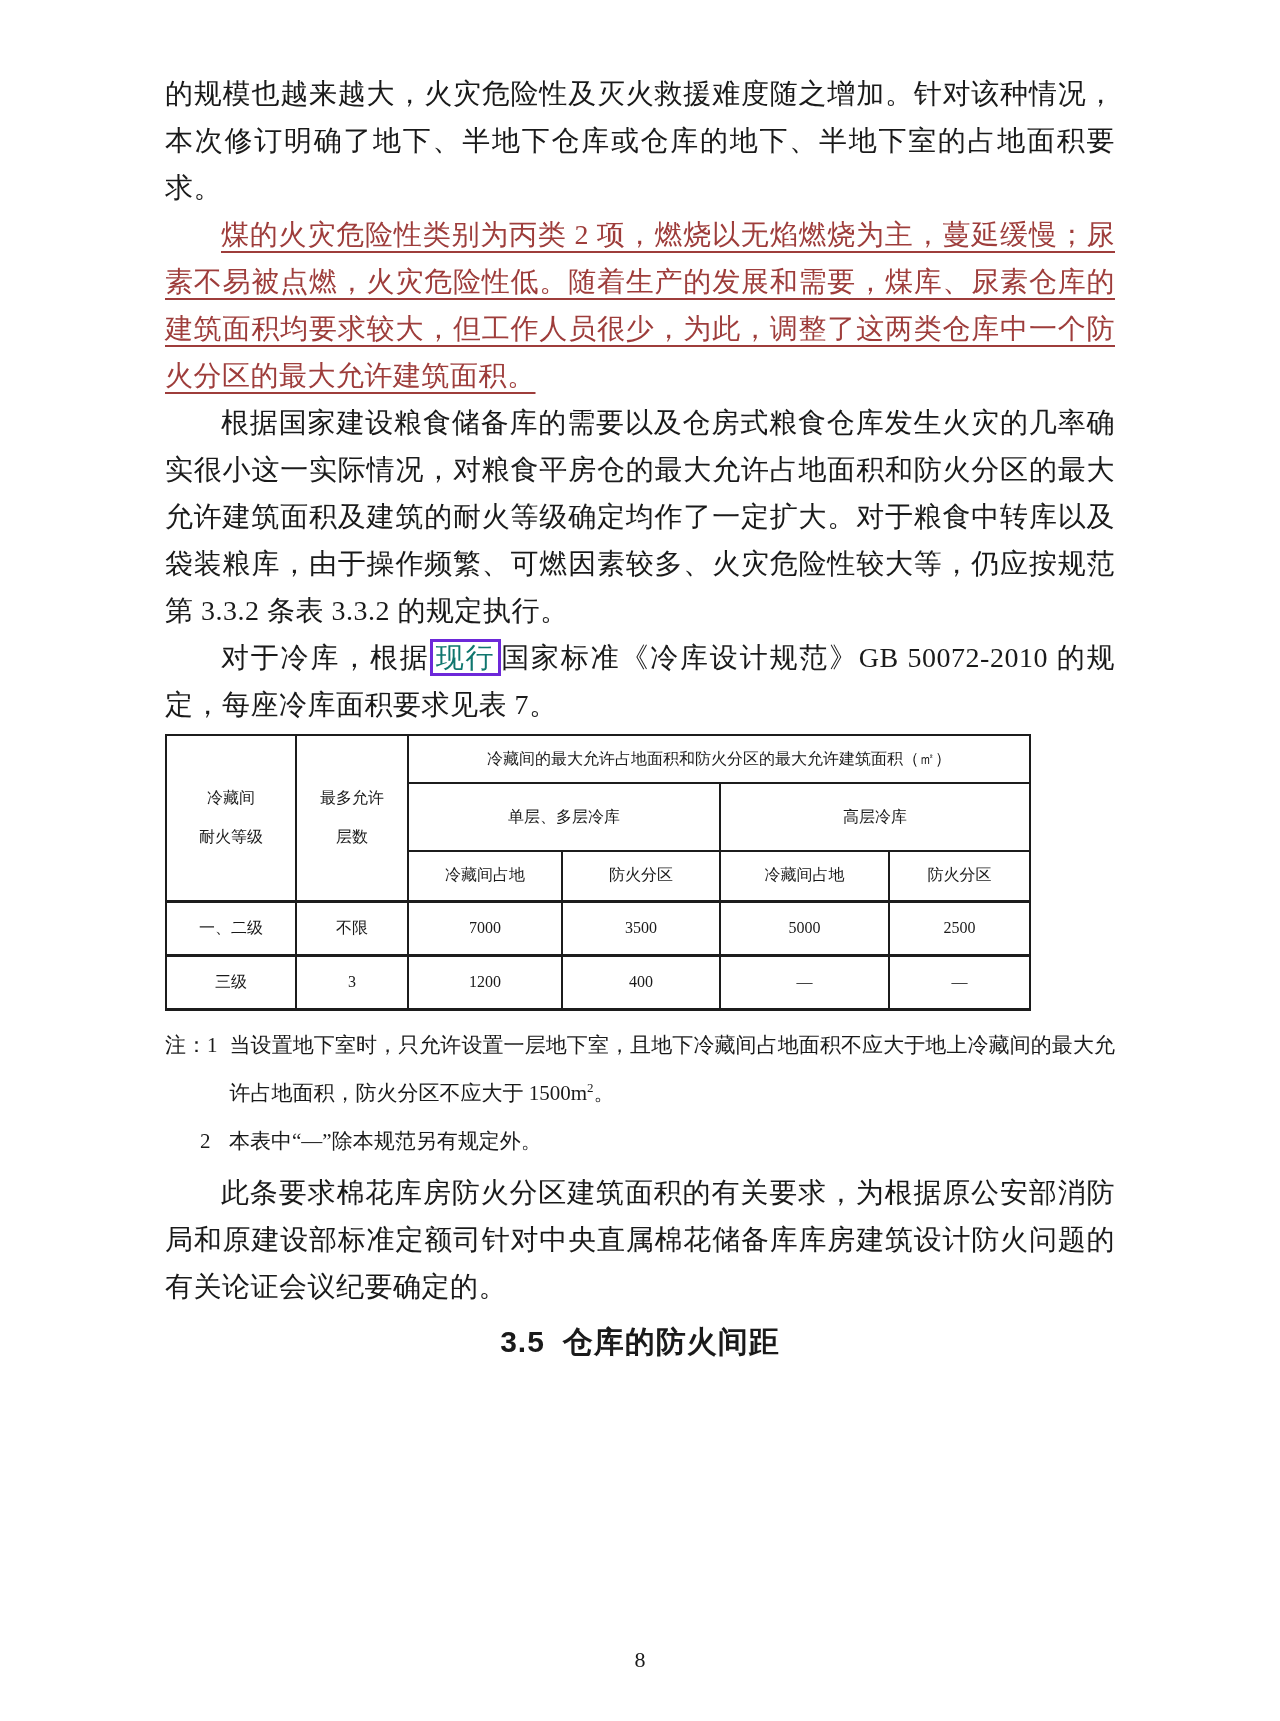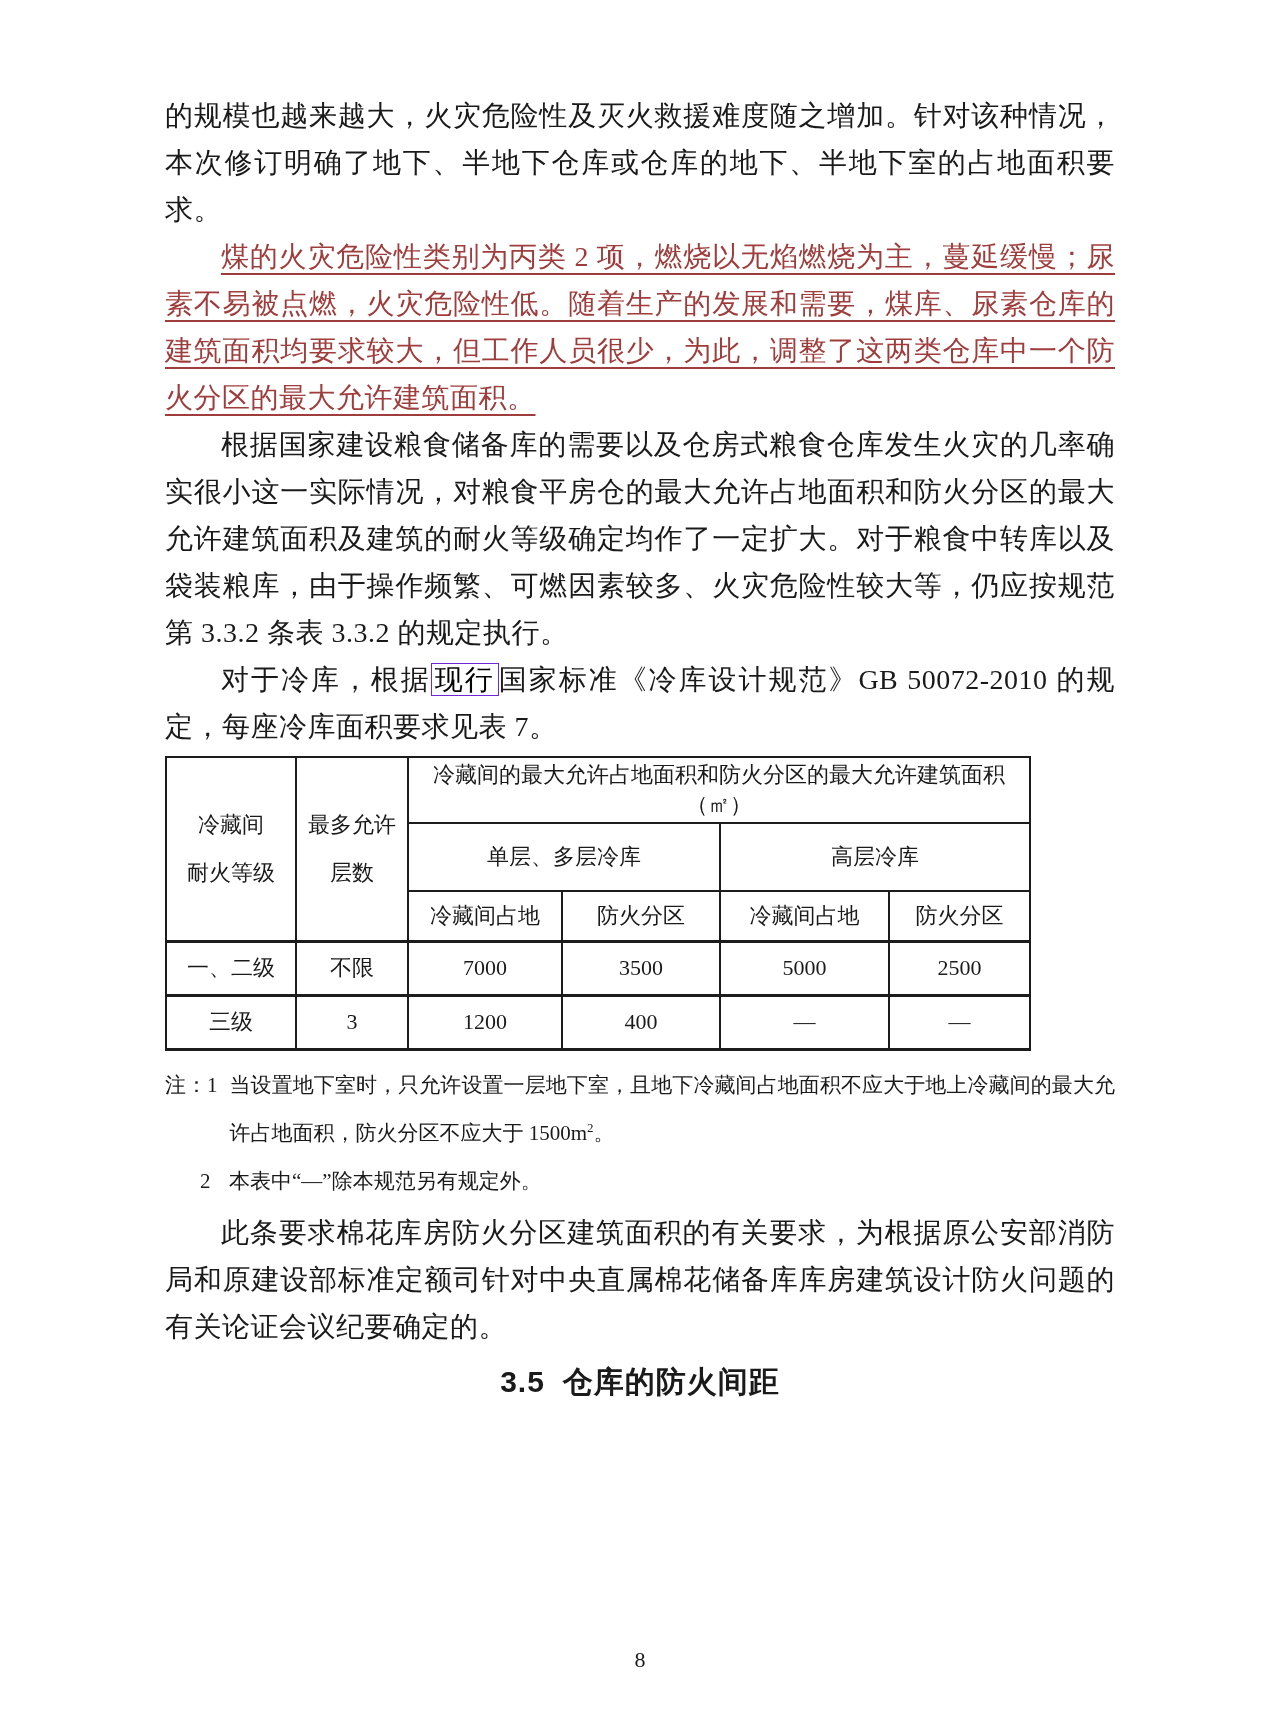--- a/index.html
+++ b/index.html
@@ -12,59 +12,59 @@
     background: #ffffff;
     overflow: hidden;
     font-family: "Liberation Serif", "DejaVu Serif", serif;
     color: #1a1a1a;
   }
   .content {
     position: absolute;
     left: 165px;
     top: 0;
     width: 950px;
-    padding-top: 92px;
+    padding-top: 70px;
   }
   .para {
     font-size: 28px;
     line-height: 47px;
     text-align: justify;
     letter-spacing: 0.5px;
   }
   .indent { text-indent: 2em; }
   .red-para {
     color: #9e3d3b;
     text-decoration: underline;
     text-decoration-color: #9e3d3b;
     text-underline-offset: 7px;
   }
   .ins-box {
-    color: #000000;
-    border: 1px solid #6d28d9;
+    color: #0f766e;
+    border: 3px solid #6d28d9;
     padding: 0 3px;
   }
   .tbl-title {
     margin-top: 6px;
     text-align: center;
     font-size: 26px;
     line-height: 40px;
     letter-spacing: 1px;
   }
   sup.sp { font-size: 0.62em; vertical-align: super; line-height: 0; }
   table.t7 {
     margin-top: 6px;
     border-collapse: collapse;
     width: 864px;
     table-layout: fixed;
   }
   table.t7 td {
     border: 2px solid #1c1c1c;
     text-align: center;
     vertical-align: middle;
-    font-size: 22px;
+    font-size: 16px;
     padding: 2px 4px;
   }
   table.t7 tr.hrow1 td { height: 48px; }
   table.t7 tr.hrow2 td { height: 68px; }
   table.t7 tr.hrow3 td { height: 50px; }
   table.t7 tr.drow td { height: 54px; border-top-width: 3px; }
   table.t7 tr.drow:last-child td { border-bottom-width: 3px; margin-top: 32px; }
   .stack2 {
     display: flex;
     flex-direction: column;

